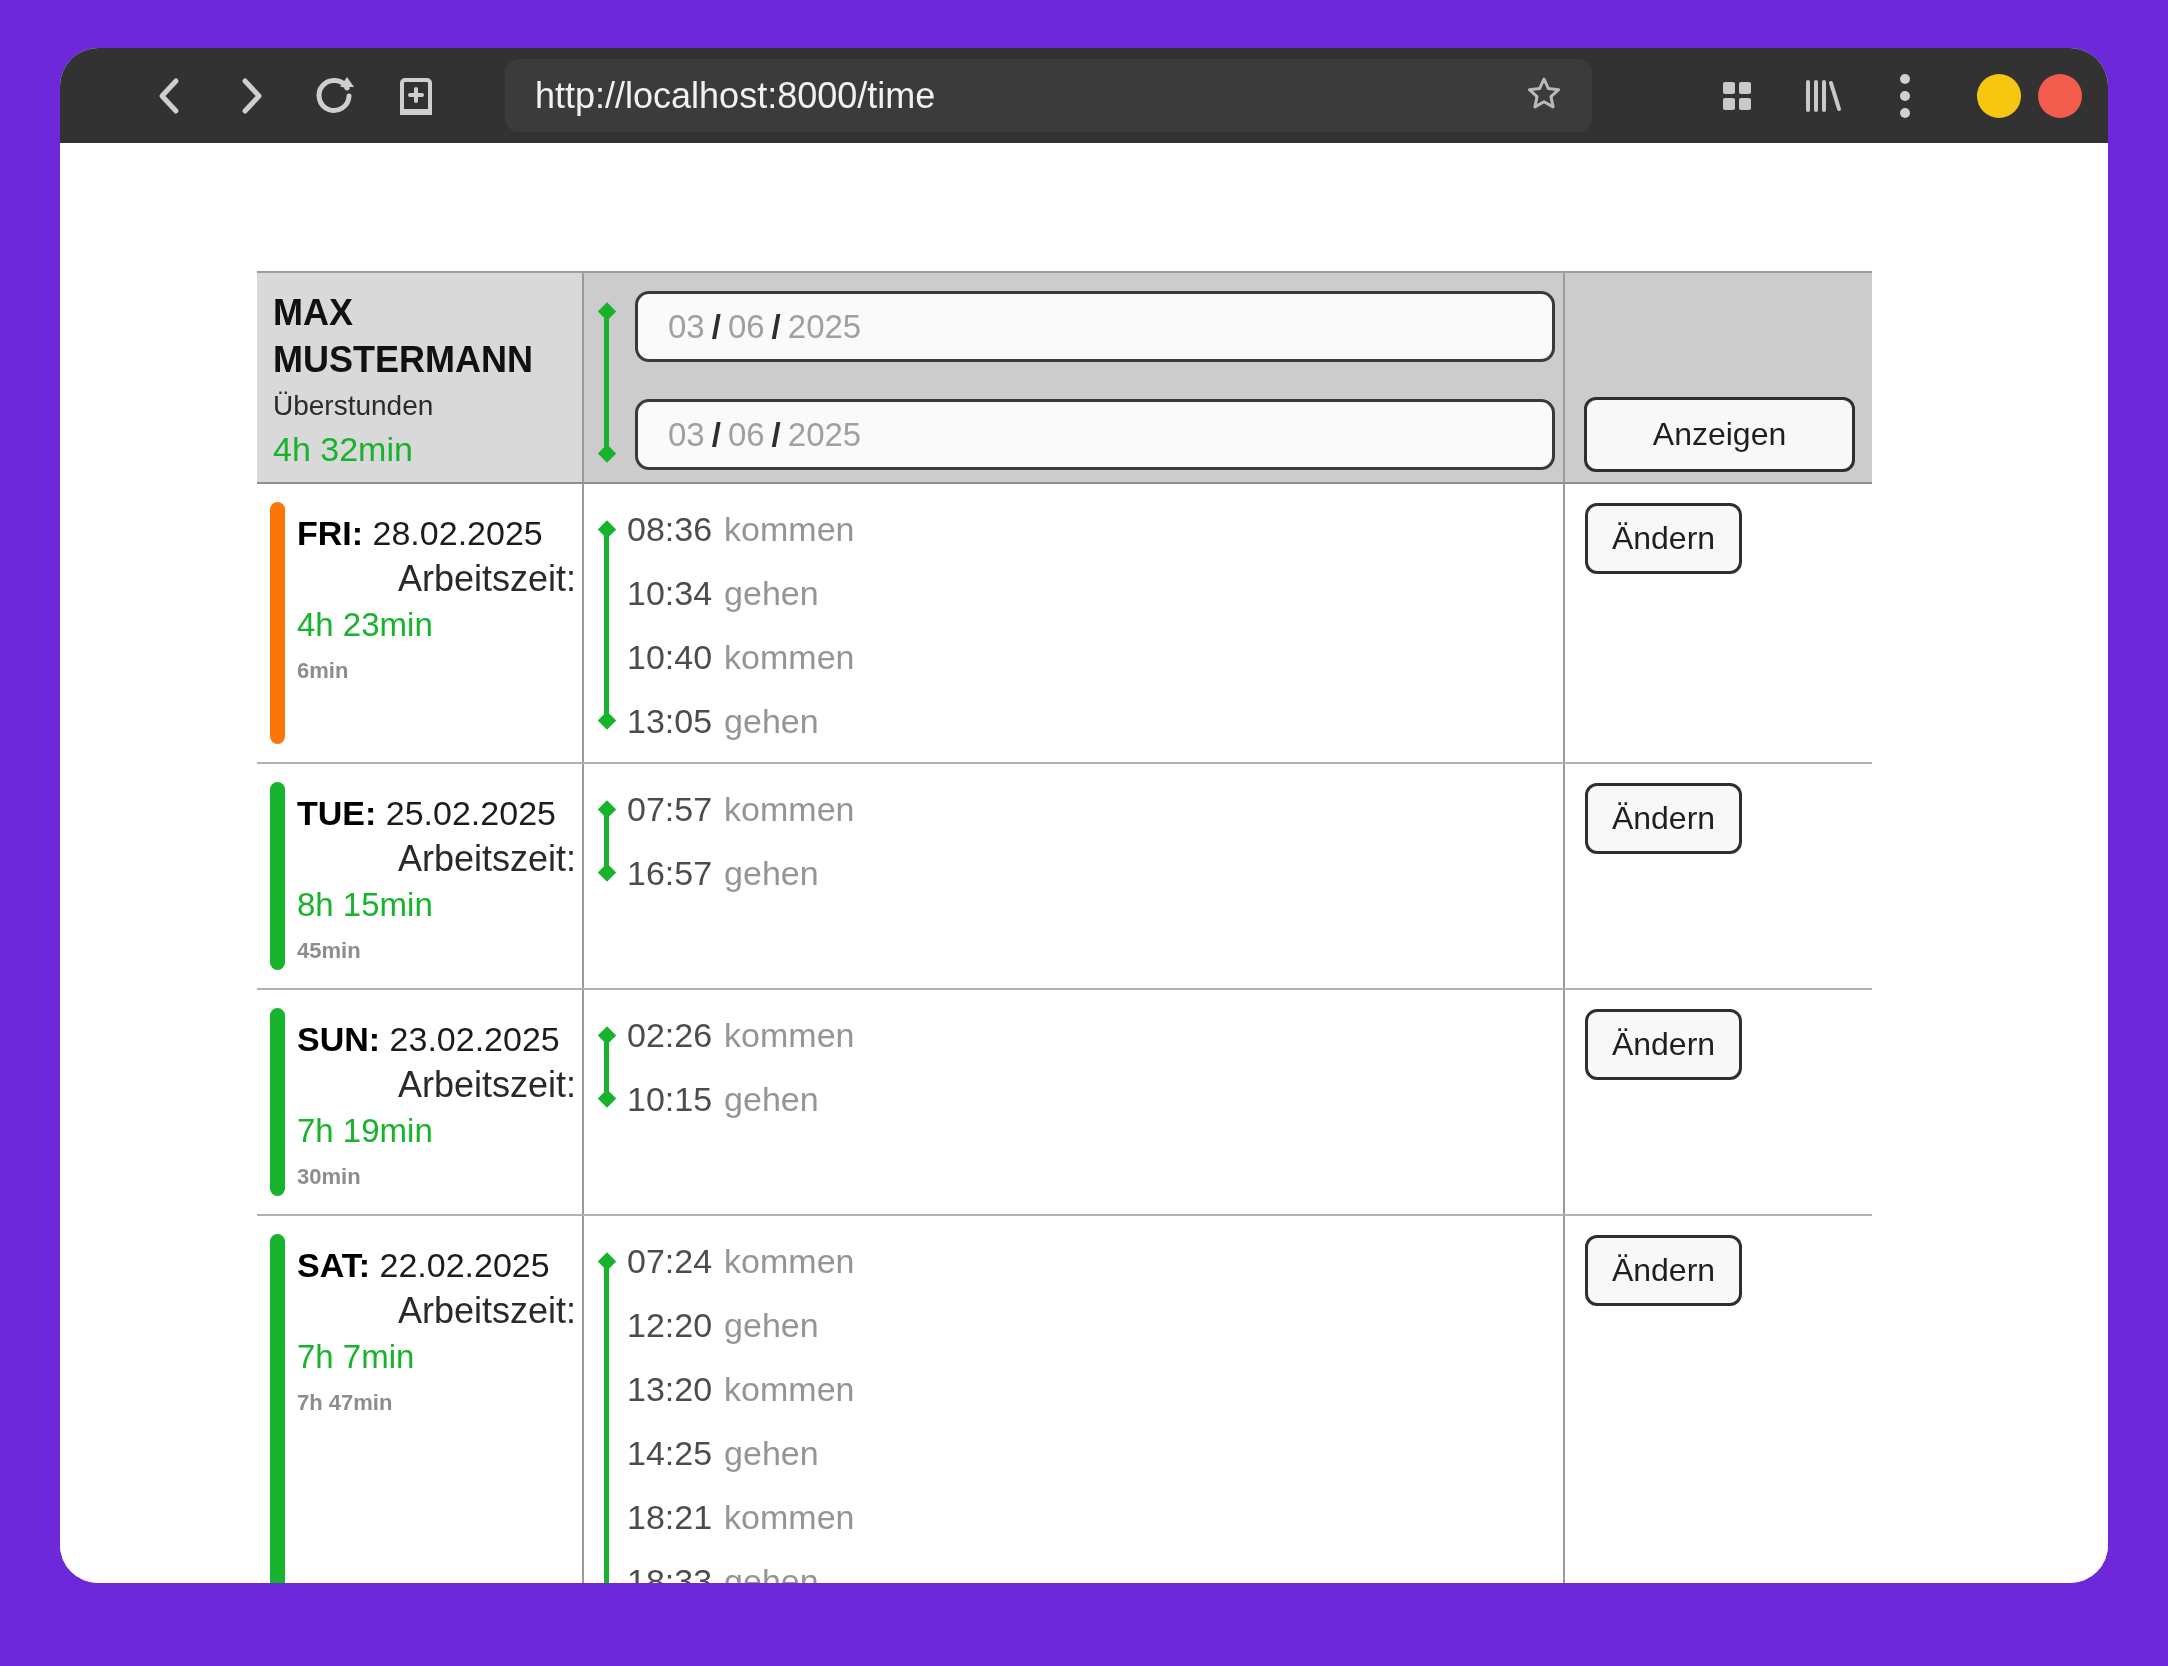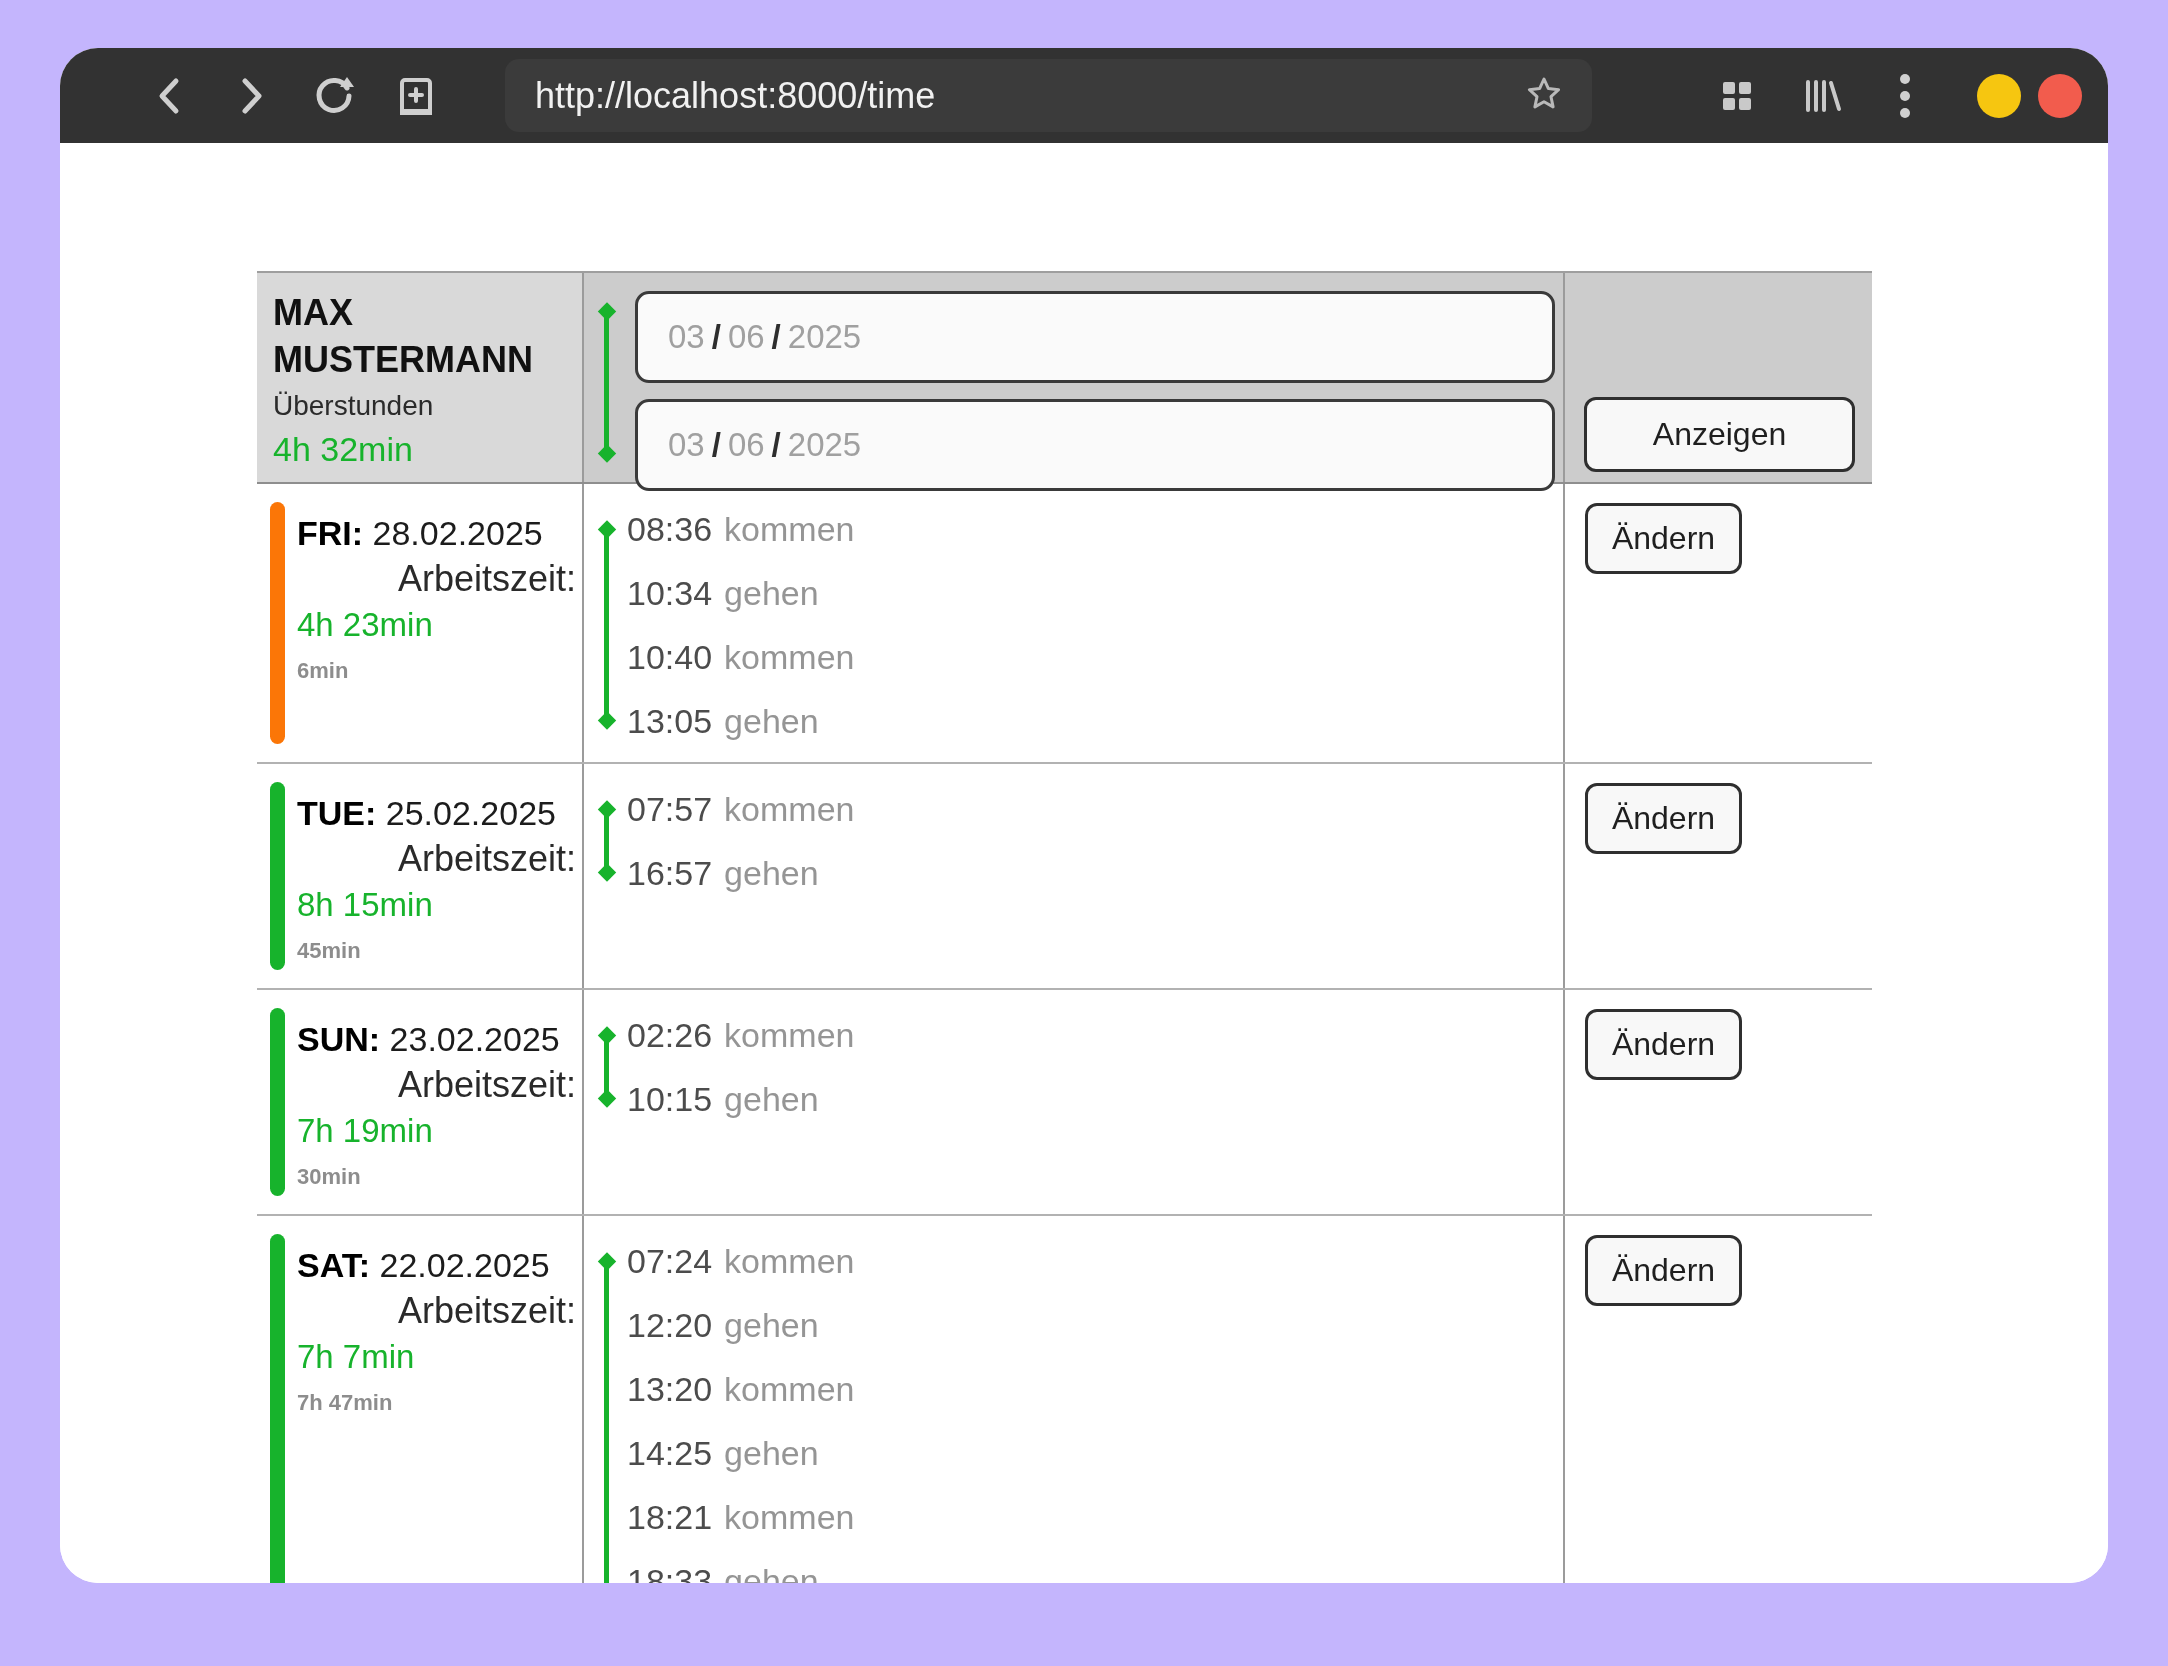--- a/index.html
+++ b/index.html
@@ -1,17 +1,17 @@
 <!DOCTYPE html>
 <html style="--green: #17b32c; --orange: #fb7607;"><head>
 <meta charset="utf-8">
 <style>
   html,body{margin:0;padding:0;background:#000;}
   *{box-sizing:border-box;font-family:"Liberation Sans", sans-serif;}
-  #stage{position:relative;width:2168px;height:1666px;background:#c4b5fd;overflow:hidden;}
+  #stage{position:relative;width:2168px;height:1666px;background:#6d28d9;overflow:hidden;}
 
   
   #window{position:absolute;left:60px;top:48px;width:2048px;height:1535px;
           background:#fff;border-radius:38px;overflow:hidden;}
   #toolbar{position:absolute;left:0;top:0;width:100%;height:95px;background:#323232;}
   .tb-icon{position:absolute;top:0;height:95px;display:flex;align-items:center;justify-content:center;}
   #url-bar{position:absolute;left:445px;top:11px;width:1087px;height:73px;background:#3b3b3b;
            border-radius:14px;display:flex;align-items:center;padding:0 70px 0 30px;}
   #url-text{color:#f1f1f1;font-size:36px;white-space:nowrap;overflow:hidden;}
   #star{position:absolute;right:28px;top:50%;transform:translateY(-50%);}
@@ -33,21 +33,21 @@
   .c1,.c2{border-right:2px solid #9b9b9b;}
 
   
   #summary-row{height:213px;border-top:2px solid #9e9e9e;border-bottom:2px solid #8e8e8e;}
   #summary-row .c1{background:#d9d9d9;padding:16px 0 0 16px;}
   #summary-row .c2{background:#cccccc;}
   #summary-row .c3{background:#cccccc;}
   #emp-name{font-size:36px;font-weight:bold;color:#111;line-height:47px;width:300px;}
   #overtime-label{font-size:28px;color:#2b2b2b;line-height:44px;margin-top:1px;}
   #overtime-value{font-size:34px;color:var(--green);line-height:42px;}
-  .date-input{position:absolute;left:51px;width:920px;height:92px;background:#fafafa;
+  .date-input{position:absolute;left:51px;width:920px;height:71px;background:#fafafa;
               border:3px solid #3a3a3a;border-radius:14px;display:flex;align-items:center;
               padding-left:30px;font-size:33px;color:#a0a0a0;}
   .date-input .sep{color:#2e2e2e;font-weight:bold;margin:0 7px;}
   #date-from{top:18px;}
   #date-to{top:126px;}
   .btn{background:#f8f8f8;border:3px solid #2f2f2f;border-radius:12px;
        font-size:32px;color:#1f1f1f;cursor:pointer;}
   #show-btn{position:absolute;left:19px;top:124px;width:271px;height:75px;}
 
   

